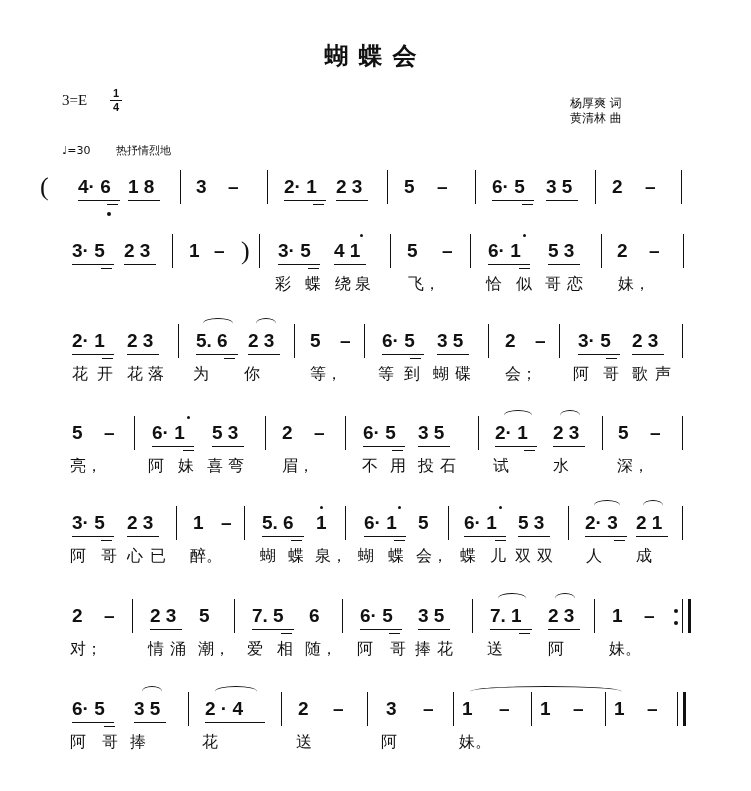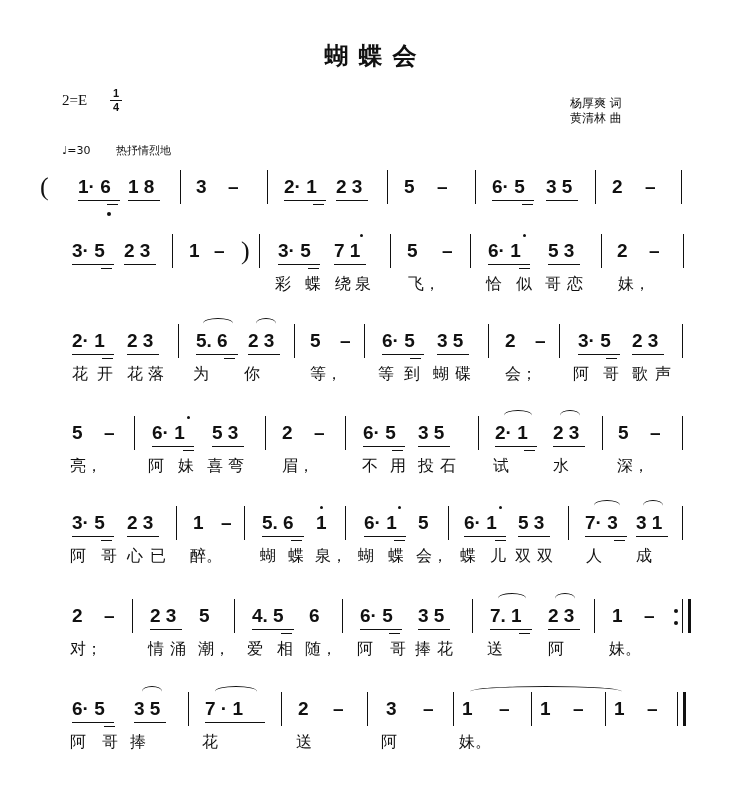--- a/index.html
+++ b/index.html
@@ -28,40 +28,40 @@
   .slur { position: absolute; top: -12px; height: 10px; border-top: 1.5px solid #111; border-radius: 50% 50% 0 0; }
   .sub-ul { position: absolute; top: 28px; width: 11px; border-top: 1.4px solid #111; }
   .repeat-dots { position: absolute; top: 2px; width: 4px; height: 20px; }
   .repeat-dots::before, .repeat-dots::after { content: ""; position: absolute; left: 0; width: 4px; height: 4px; background: #111; border-radius: 50%; }
   .repeat-dots::before { top: 2px; } .repeat-dots::after { top: 14px; }
 </style>
 </head>
 <body>
 
 <div class="title">蝴蝶会</div>
-<div class="key">2=E</div>
+<div class="key">3=E</div>
 <div class="timesig">
   <div>1</div>
   <div class="bar"></div>
   <div>4</div>
 </div>
 <div class="credits">
   <div>杨厚爽 词</div>
   <div>黄清林 曲</div>
 </div>
 <div class="tempo">
   <span class="mark">♩=30</span>
   <span>热抒情烈地</span>
 </div>
 
 <div id="score">
     <div class="row" style="top: 176px;">
       <div class="paren" style="left: 40px;">(</div>
       <div class="group" style="left: 78px; width: 42px;">
-        <div class="item" style="left: 0px;">1· 6</div>
+        <div class="item" style="left: 0px;">4· 6</div>
         <div class="ul"></div>
       </div>
       <div class="dot-below" style="left: 107px;"></div>
       <div class="sub-ul" style="left: 107px;"></div>
       <div class="group" style="left: 128px; width: 32px;">
         <div class="item" style="left: 0px;">1 8</div>
         <div class="ul"></div>
       </div>
       <div class="barline" style="left: 180px;"></div>
       <div class="item" style="left: 196px;">3</div>
@@ -108,21 +108,21 @@
       <div class="item" style="left: 189px;">1</div>
       <div class="item" style="left: 214px;">–</div>
       <div class="paren" style="left: 241px;">)</div>
       <div class="barline" style="left: 259px;"></div>
       <div class="group" style="left: 278px; width: 42px;">
         <div class="item" style="left: 0px;">3· 5</div>
         <div class="ul"></div>
       </div>
       <div class="sub-ul" style="left: 308px;"></div>
       <div class="group" style="left: 334px; width: 32px;">
-        <div class="item" style="left: 0px;">7 1</div>
+        <div class="item" style="left: 0px;">4 1</div>
         <div class="ul"></div>
       </div>
       <div class="dot-above" style="left: 360px;"></div>
       <div class="barline" style="left: 390px;"></div>
       <div class="item" style="left: 407px;">5</div>
       <div class="item" style="left: 442px;">–</div>
       <div class="barline" style="left: 470px;"></div>
       <div class="group" style="left: 488px; width: 42px;">
         <div class="item" style="left: 0px;">6· 1</div>
         <div class="ul"></div>
@@ -306,27 +306,27 @@
         <div class="ul"></div>
       </div>
       <div class="dot-above" style="left: 499px;"></div>
       <div class="sub-ul" style="left: 495px;"></div>
       <div class="group" style="left: 518px; width: 32px;">
         <div class="item" style="left: 0px;">5 3</div>
         <div class="ul"></div>
       </div>
       <div class="barline" style="left: 568px;"></div>
       <div class="group" style="left: 585px; width: 42px;">
-        <div class="item" style="left: 0px;">7· 3</div>
+        <div class="item" style="left: 0px;">2· 3</div>
         <div class="ul"></div>
       </div>
       <div class="sub-ul" style="left: 614px;"></div>
       <div class="slur" style="left: 594px; width: 26px;"></div>
       <div class="group" style="left: 636px; width: 32px;">
-        <div class="item" style="left: 0px;">3 1</div>
+        <div class="item" style="left: 0px;">2 1</div>
         <div class="ul"></div>
       </div>
       <div class="slur" style="left: 643px; width: 20px;"></div>
       <div class="barline" style="left: 682px;"></div>
       <div class="lyric" style="left: 70px;">阿</div>
       <div class="lyric" style="left: 101px;">哥</div>
       <div class="lyric" style="left: 127px;">心</div>
       <div class="lyric" style="left: 150px;">已</div>
       <div class="lyric" style="left: 190px;">醉。</div>
       <div class="lyric" style="left: 260px;">蝴</div>
@@ -346,21 +346,21 @@
       <div class="item" style="left: 72px;">2</div>
       <div class="item" style="left: 104px;">–</div>
       <div class="barline" style="left: 132px;"></div>
       <div class="group" style="left: 150px; width: 32px;">
         <div class="item" style="left: 0px;">2 3</div>
         <div class="ul"></div>
       </div>
       <div class="item" style="left: 199px;">5</div>
       <div class="barline" style="left: 234px;"></div>
       <div class="group" style="left: 252px; width: 42px;">
-        <div class="item" style="left: 0px;">4. 5</div>
+        <div class="item" style="left: 0px;">7. 5</div>
         <div class="ul"></div>
       </div>
       <div class="sub-ul" style="left: 281px;"></div>
       <div class="item" style="left: 309px;">6</div>
       <div class="barline" style="left: 342px;"></div>
       <div class="group" style="left: 360px; width: 42px;">
         <div class="item" style="left: 0px;">6· 5</div>
         <div class="ul"></div>
       </div>
       <div class="sub-ul" style="left: 389px;"></div>
@@ -406,21 +406,21 @@
         <div class="ul"></div>
       </div>
       <div class="sub-ul" style="left: 104px;"></div>
       <div class="group" style="left: 134px; width: 32px;">
         <div class="item" style="left: 0px;">3 5</div>
         <div class="ul"></div>
       </div>
       <div class="slur" style="left: 142px; width: 20px;"></div>
       <div class="barline" style="left: 188px;"></div>
       <div class="group" style="left: 205px; width: 60px;">
-        <div class="item" style="left: 0px;">7 ·  1</div>
+        <div class="item" style="left: 0px;">2 ·  4</div>
         <div class="ul"></div>
       </div>
       <div class="slur" style="left: 215px; width: 42px;"></div>
       <div class="barline" style="left: 281px;"></div>
       <div class="item" style="left: 298px;">2</div>
       <div class="item" style="left: 333px;">–</div>
       <div class="barline" style="left: 367px;"></div>
       <div class="item" style="left: 386px;">3</div>
       <div class="item" style="left: 423px;">–</div>
       <div class="barline" style="left: 453px;"></div>

